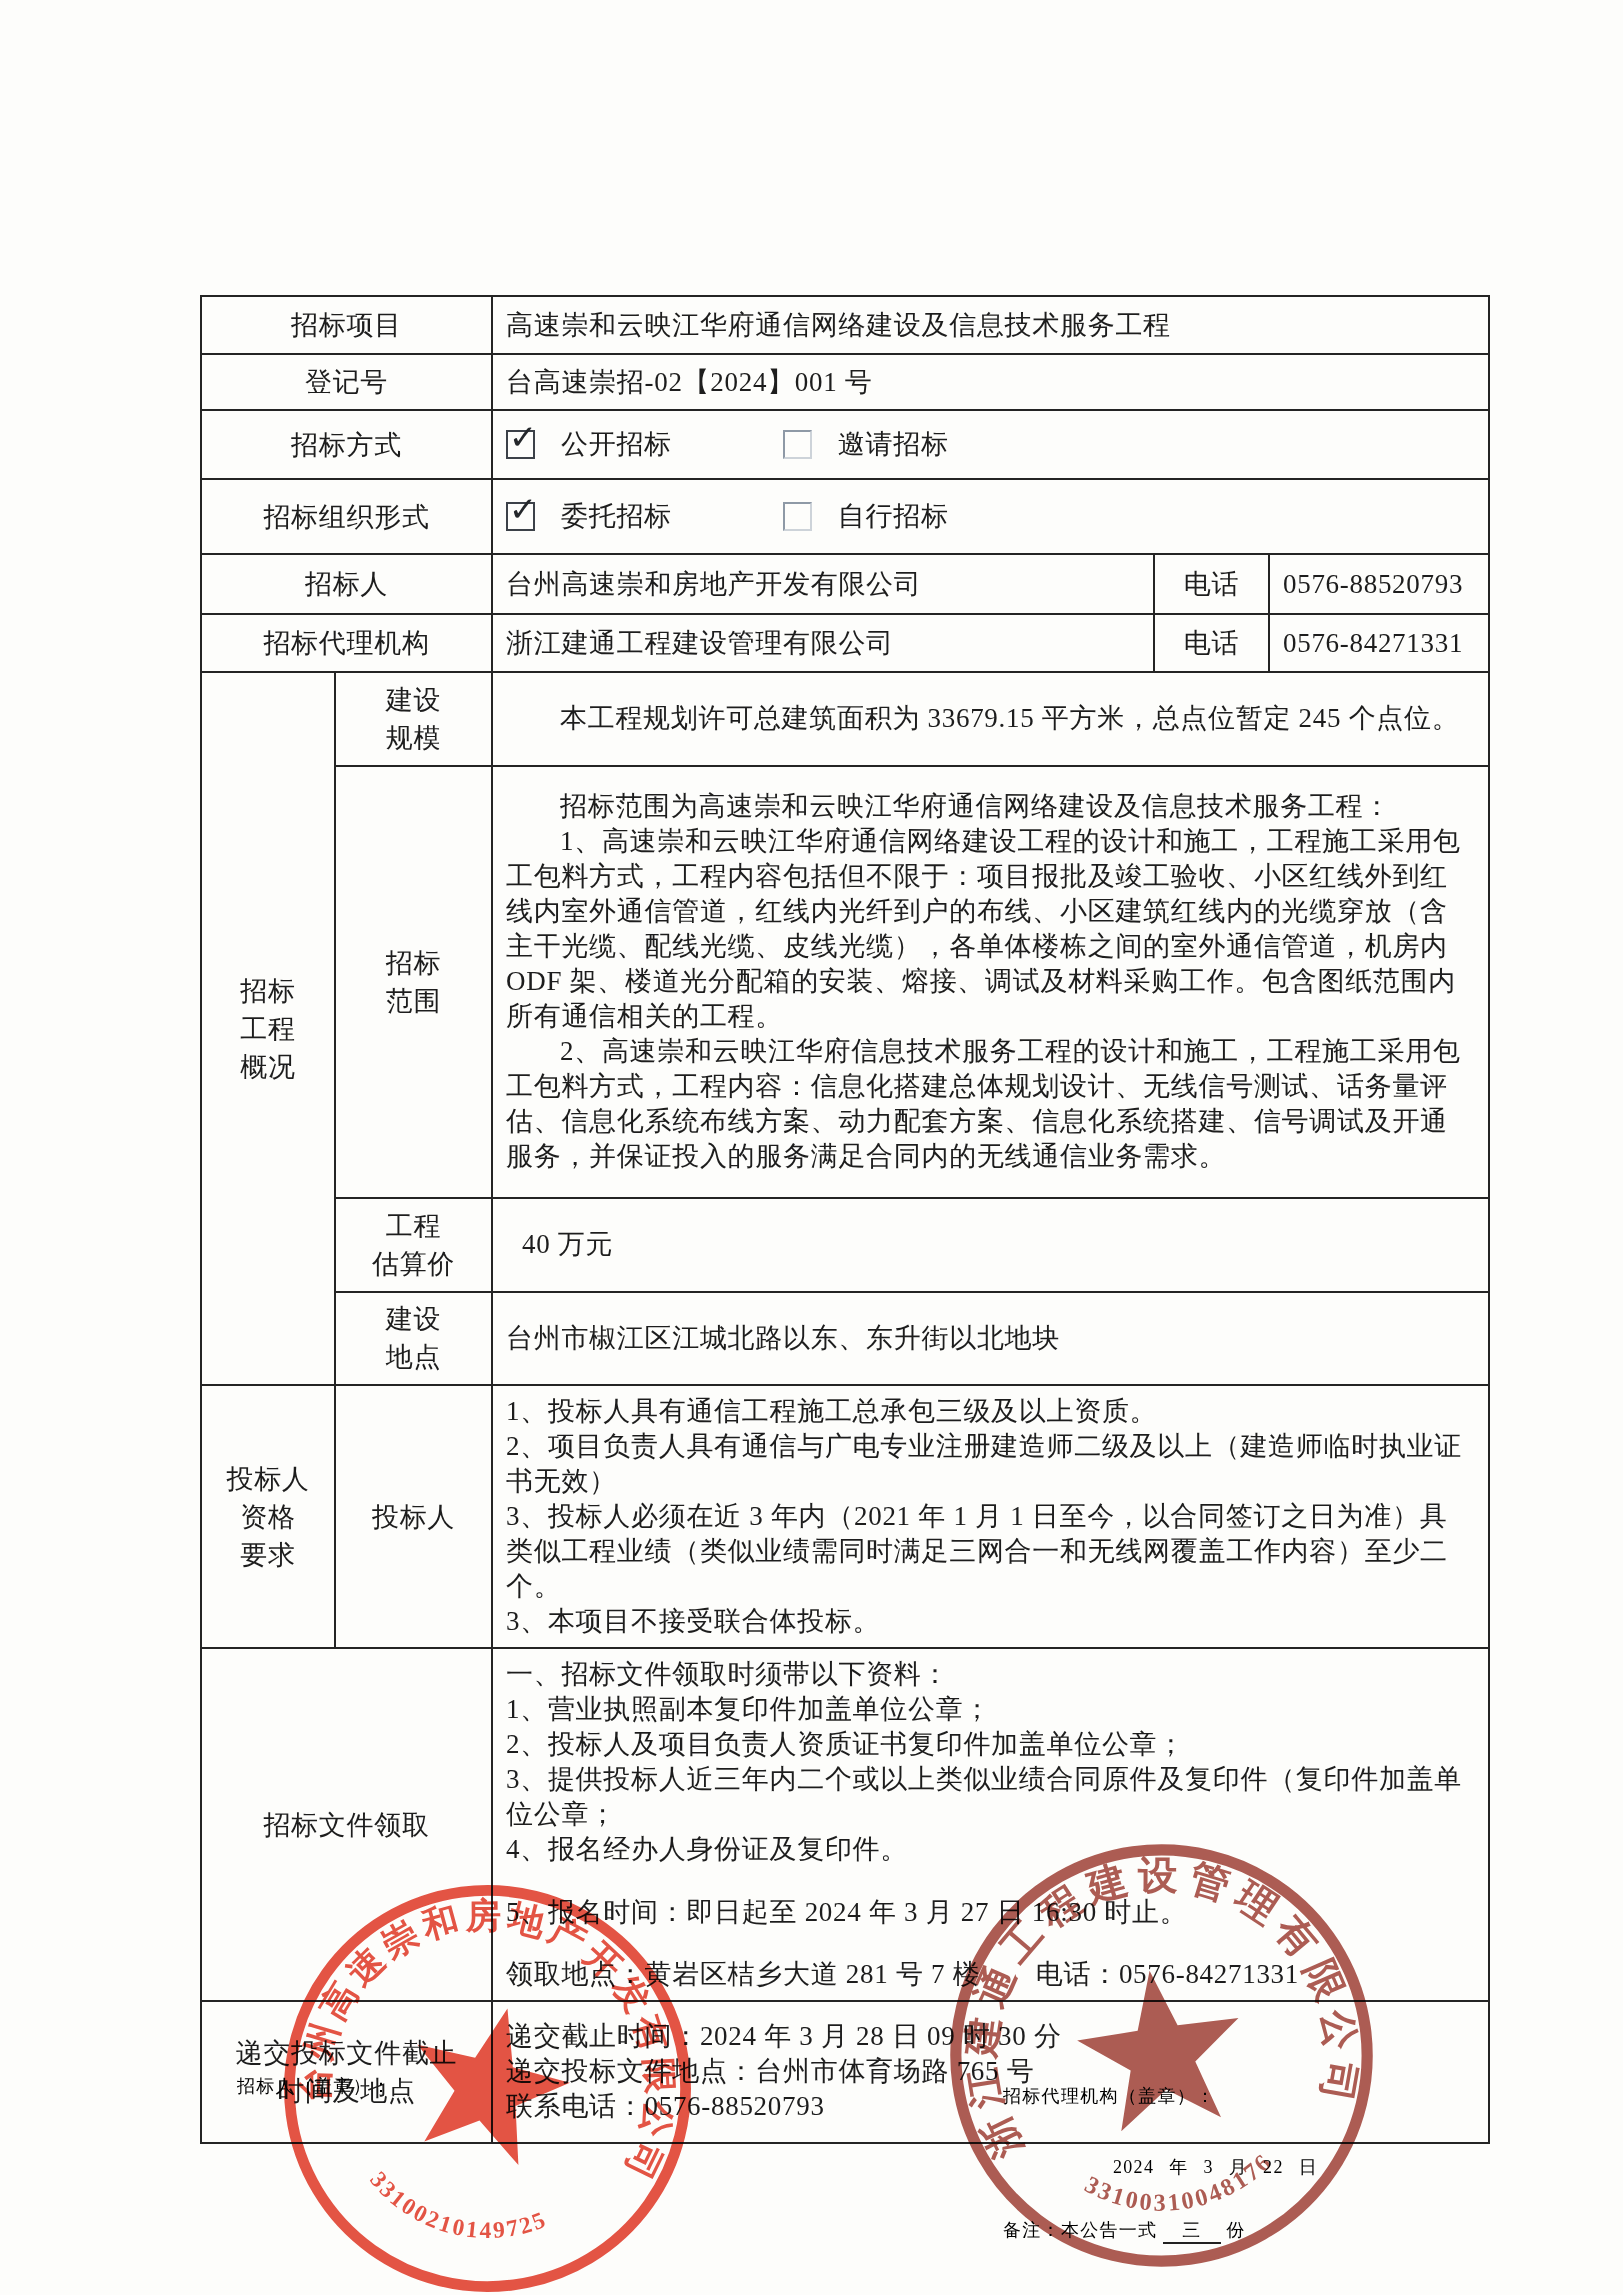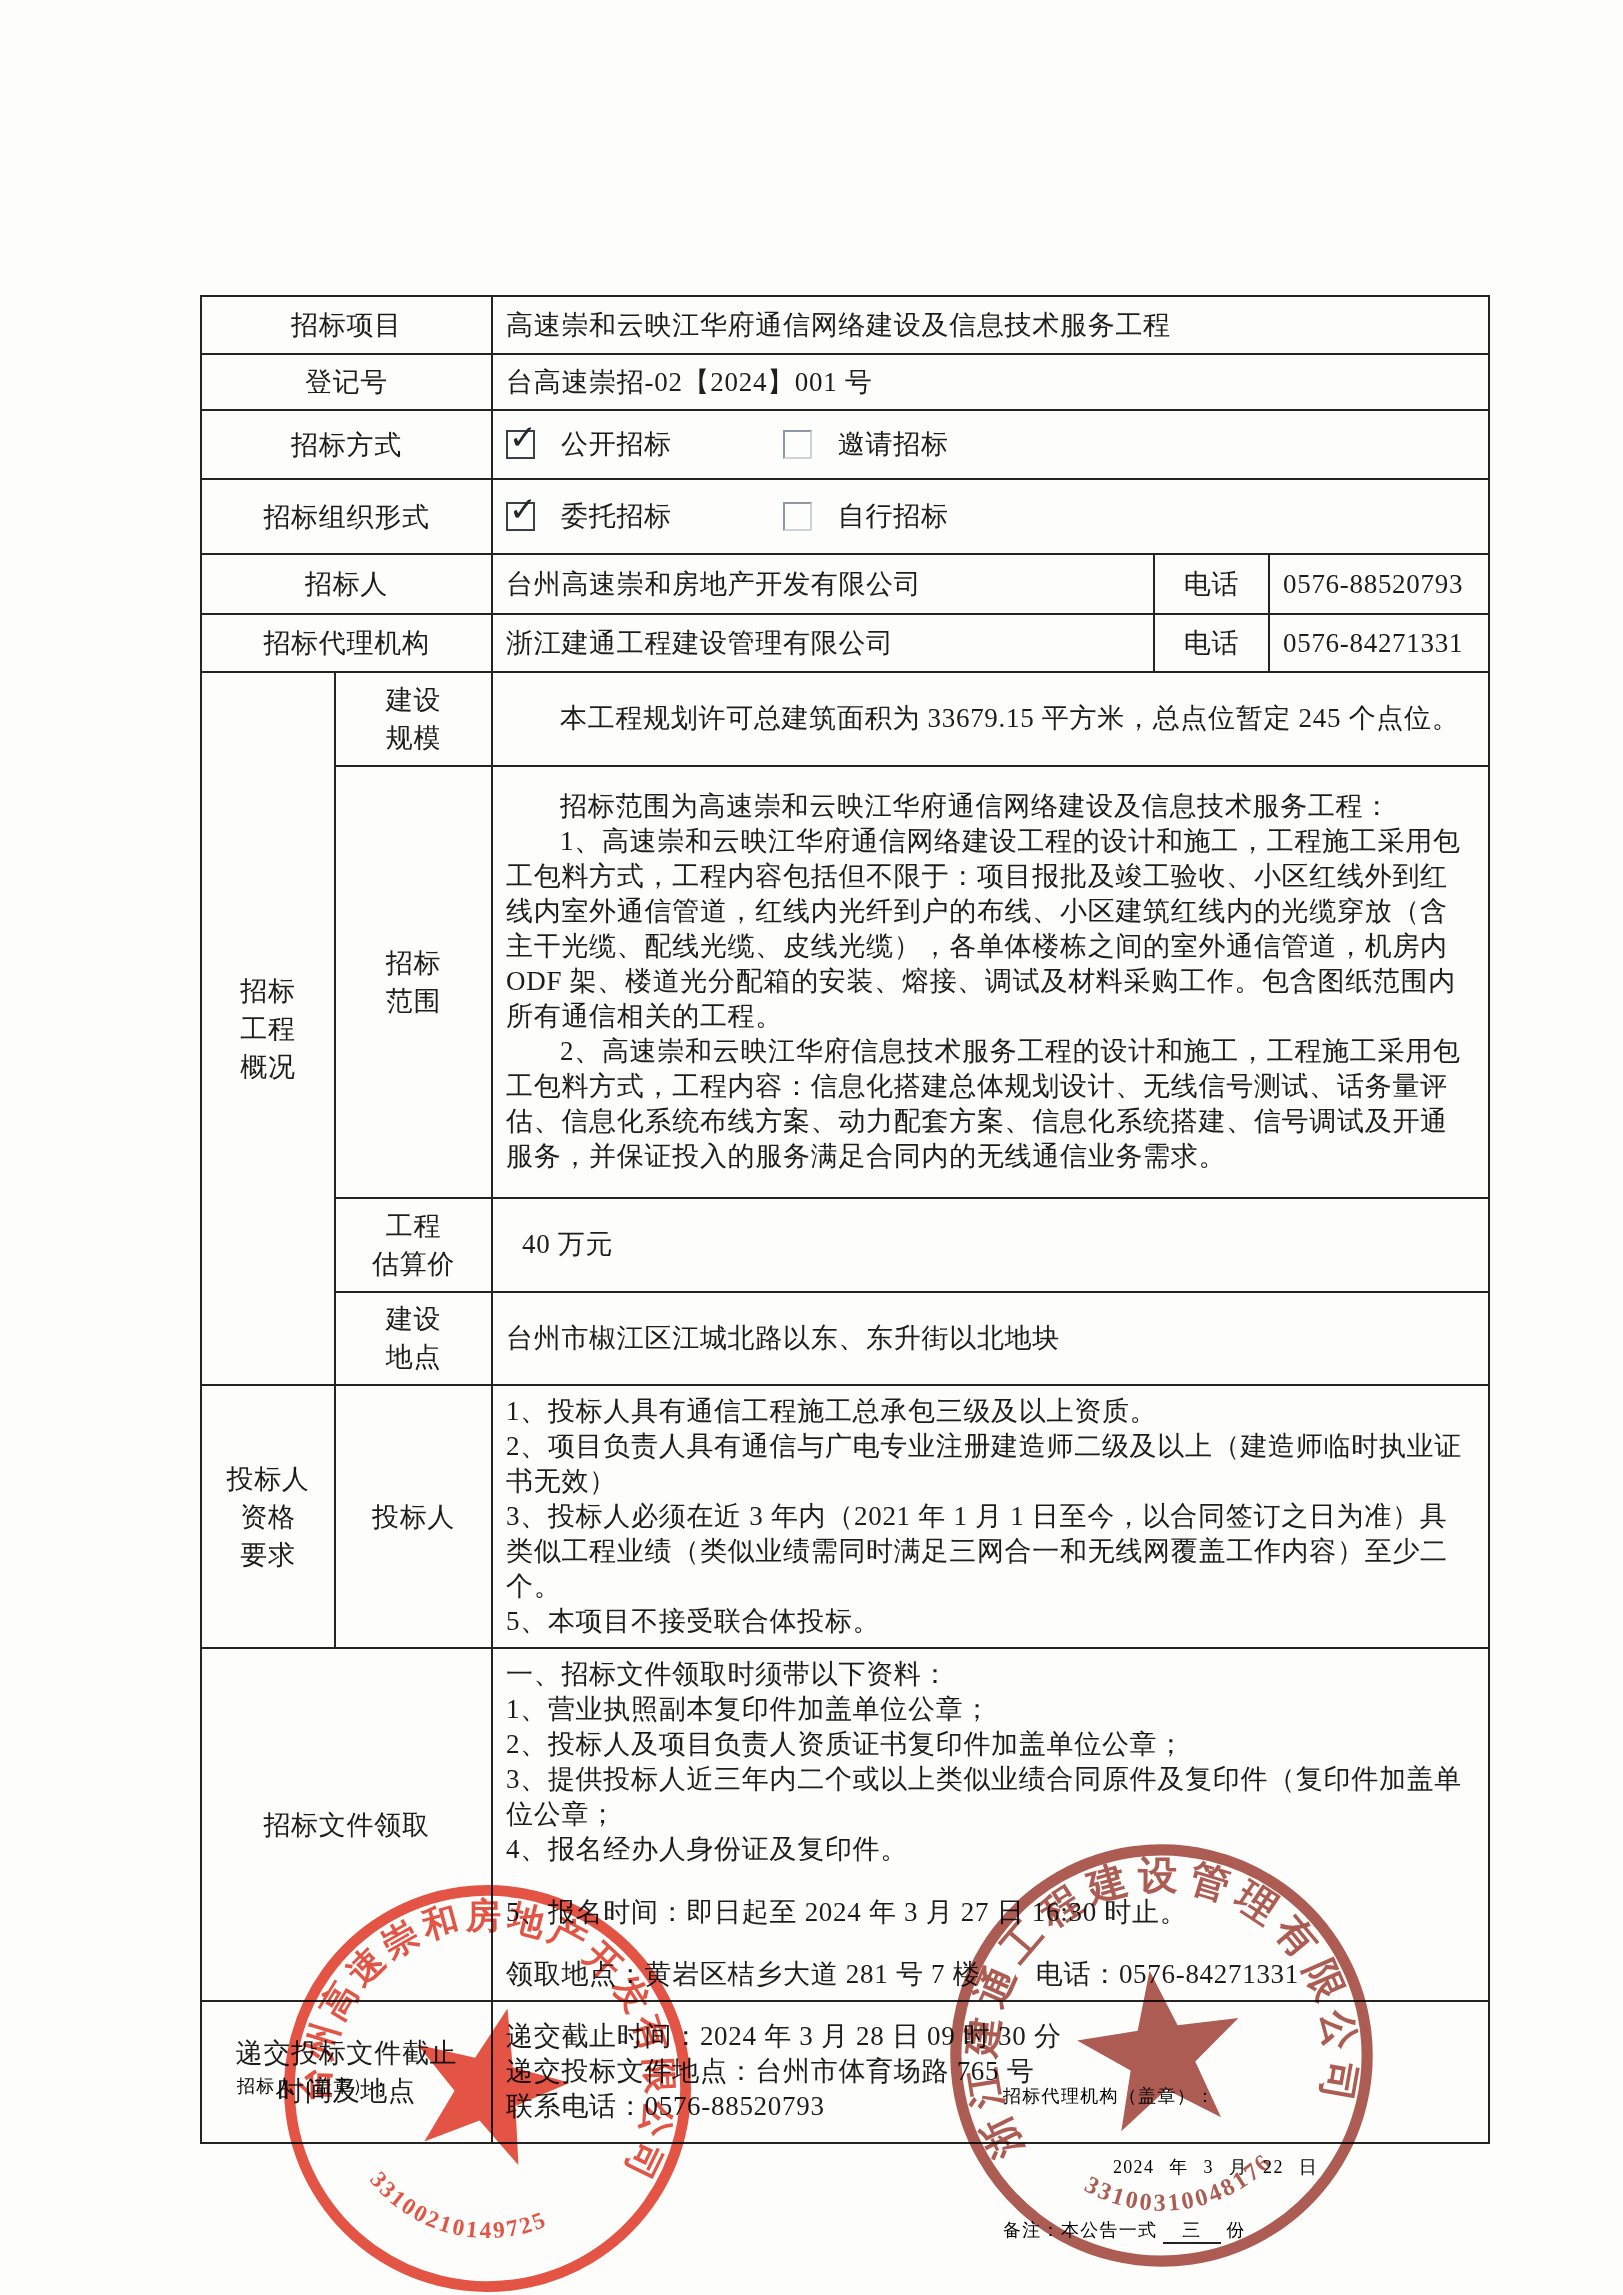--- a/index.html
+++ b/index.html
@@ -214,21 +214,21 @@
     <tr style="height:229px">
       <td class="lbl">投标人
 资格
 要求</td>
       <td class="lbl">投标人</td>
       <td class="val content" colspan="3">
         <div class="items">
               <p>1、投标人具有通信工程施工总承包三级及以上资质。</p>
               <p>2、项目负责人具有通信与广电专业注册建造师二级及以上（建造师临时执业证书无效）</p>
               <p>3、投标人必须在近 3 年内（2021 年 1 月 1 日至今，以合同签订之日为准）具类似工程业绩（类似业绩需同时满足三网合一和无线网覆盖工作内容）至少二个。</p>
-              <p>5、本项目不接受联合体投标。</p>
+              <p>3、本项目不接受联合体投标。</p>
             </div>
       </td>
     </tr>
 
     <tr style="height:314px">
       <td class="lbl" colspan="2">招标文件领取</td>
       <td class="val content" colspan="3">
         <div class="items">
               <p>一、招标文件领取时须带以下资料：</p>
               <p>1、营业执照副本复印件加盖单位公章；</p>

